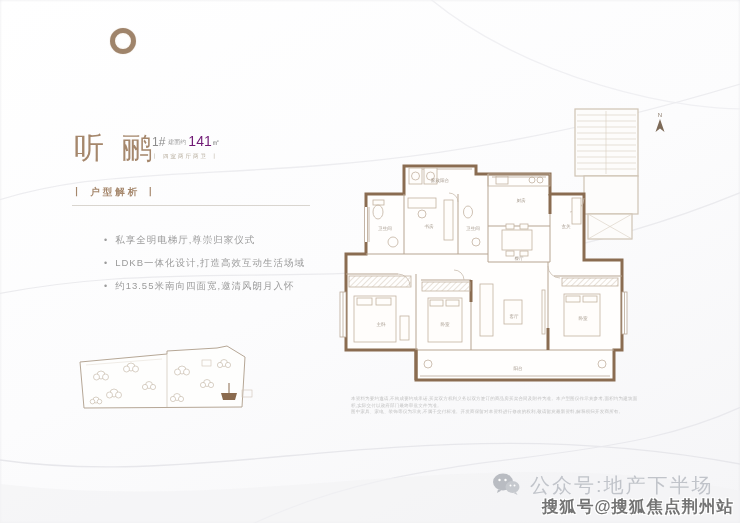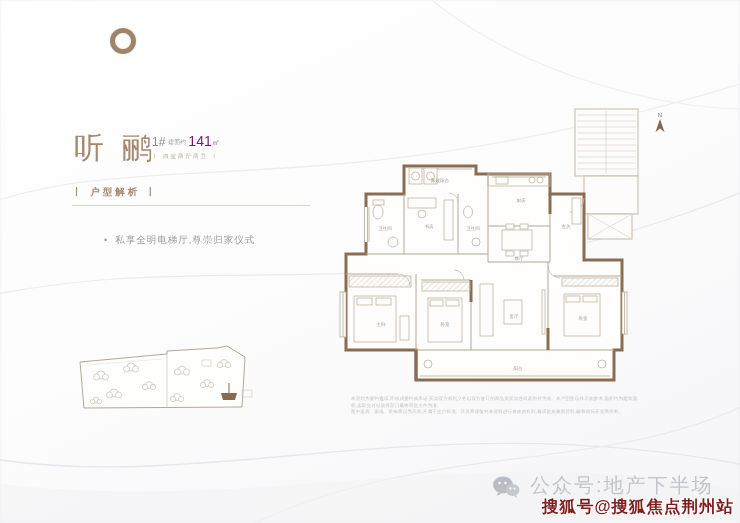--- a/index.html
+++ b/index.html
@@ -63,26 +63,26 @@
   .siteplan{position:absolute;left:74px;top:345px;}
   .floorplan{position:absolute;left:336px;top:102px;}
   .compass{position:absolute;left:651px;top:110px;}
   .disclaimer{
     position:absolute;left:351px;top:396px;width:288px;
     font-size:4.5px;line-height:6.5px;color:#c2c2c2;letter-spacing:0.2px;
   }
 
   
   .wechat{
-    position:absolute;left:492px;top:472px;display:flex;align-items:flex-end;gap:10px;
+    position:absolute;left:492px;top:472px;display:flex;align-items:flex-start;gap:10px;
     color:#c1c4ca;font-size:20px;letter-spacing:2px;white-space:nowrap;
   }
   .watermark{
     position:absolute;right:6px;top:496px;
-    font-size:16.5px;font-weight:bold;color:#7f1d1d;letter-spacing:1px;white-space:nowrap;
+    font-size:16.5px;font-weight:bold;color:#737373;letter-spacing:1px;white-space:nowrap;
     text-shadow:-1px -1px 0 #fff,1px -1px 0 #fff,-1px 1px 0 #fff,1px 1px 0 #fff;
     text-align:right;
   }
   text{font-family:"Liberation Sans","DejaVu Sans",sans-serif;}
 </style>
 </head>
 <body>
 
 <div class="page"></div>
 
@@ -107,20 +107,22 @@
     <span class="area-val">141</span>
     <span class="area-unit">㎡</span>
   </div>
   <div class="unit-tag">丨 四室两厅两卫 丨</div>
 </div>
 
 <div class="section-head">丨 户型解析 丨</div>
 <div class="section-line"></div>
 <ul class="features">
   <li>私享全明电梯厅,尊崇归家仪式</li>
+  <li>LDKB一体化设计,打造高效互动生活场域</li>
+  <li>约13.55米南向四面宽,邀清风朗月入怀</li>
 </ul>
 
 <svg class="siteplan" width="180" height="68" viewBox="0 0 180 68">
   <path d="M6,17 L93,9 L93,6 L143,3 L153,1 L171,12 L168,62 L10,63 Z" fill="#fefefd" stroke="#b6a796" stroke-width="1"></path>
   <line x1="93" y1="9" x2="93" y2="62" stroke="#cfc4b6" stroke-width="0.7"></line>
   <line x1="12" y1="20" x2="88" y2="14" stroke="#e2dbd1" stroke-width="0.5"></line>
   <g stroke="#c8bdae" fill="#ffffff" stroke-width="0.7">
     <g transform="translate(27,30)">
         <circle r="4"></circle>
         <circle cx="-4.5" cy="2" r="3"></circle>

